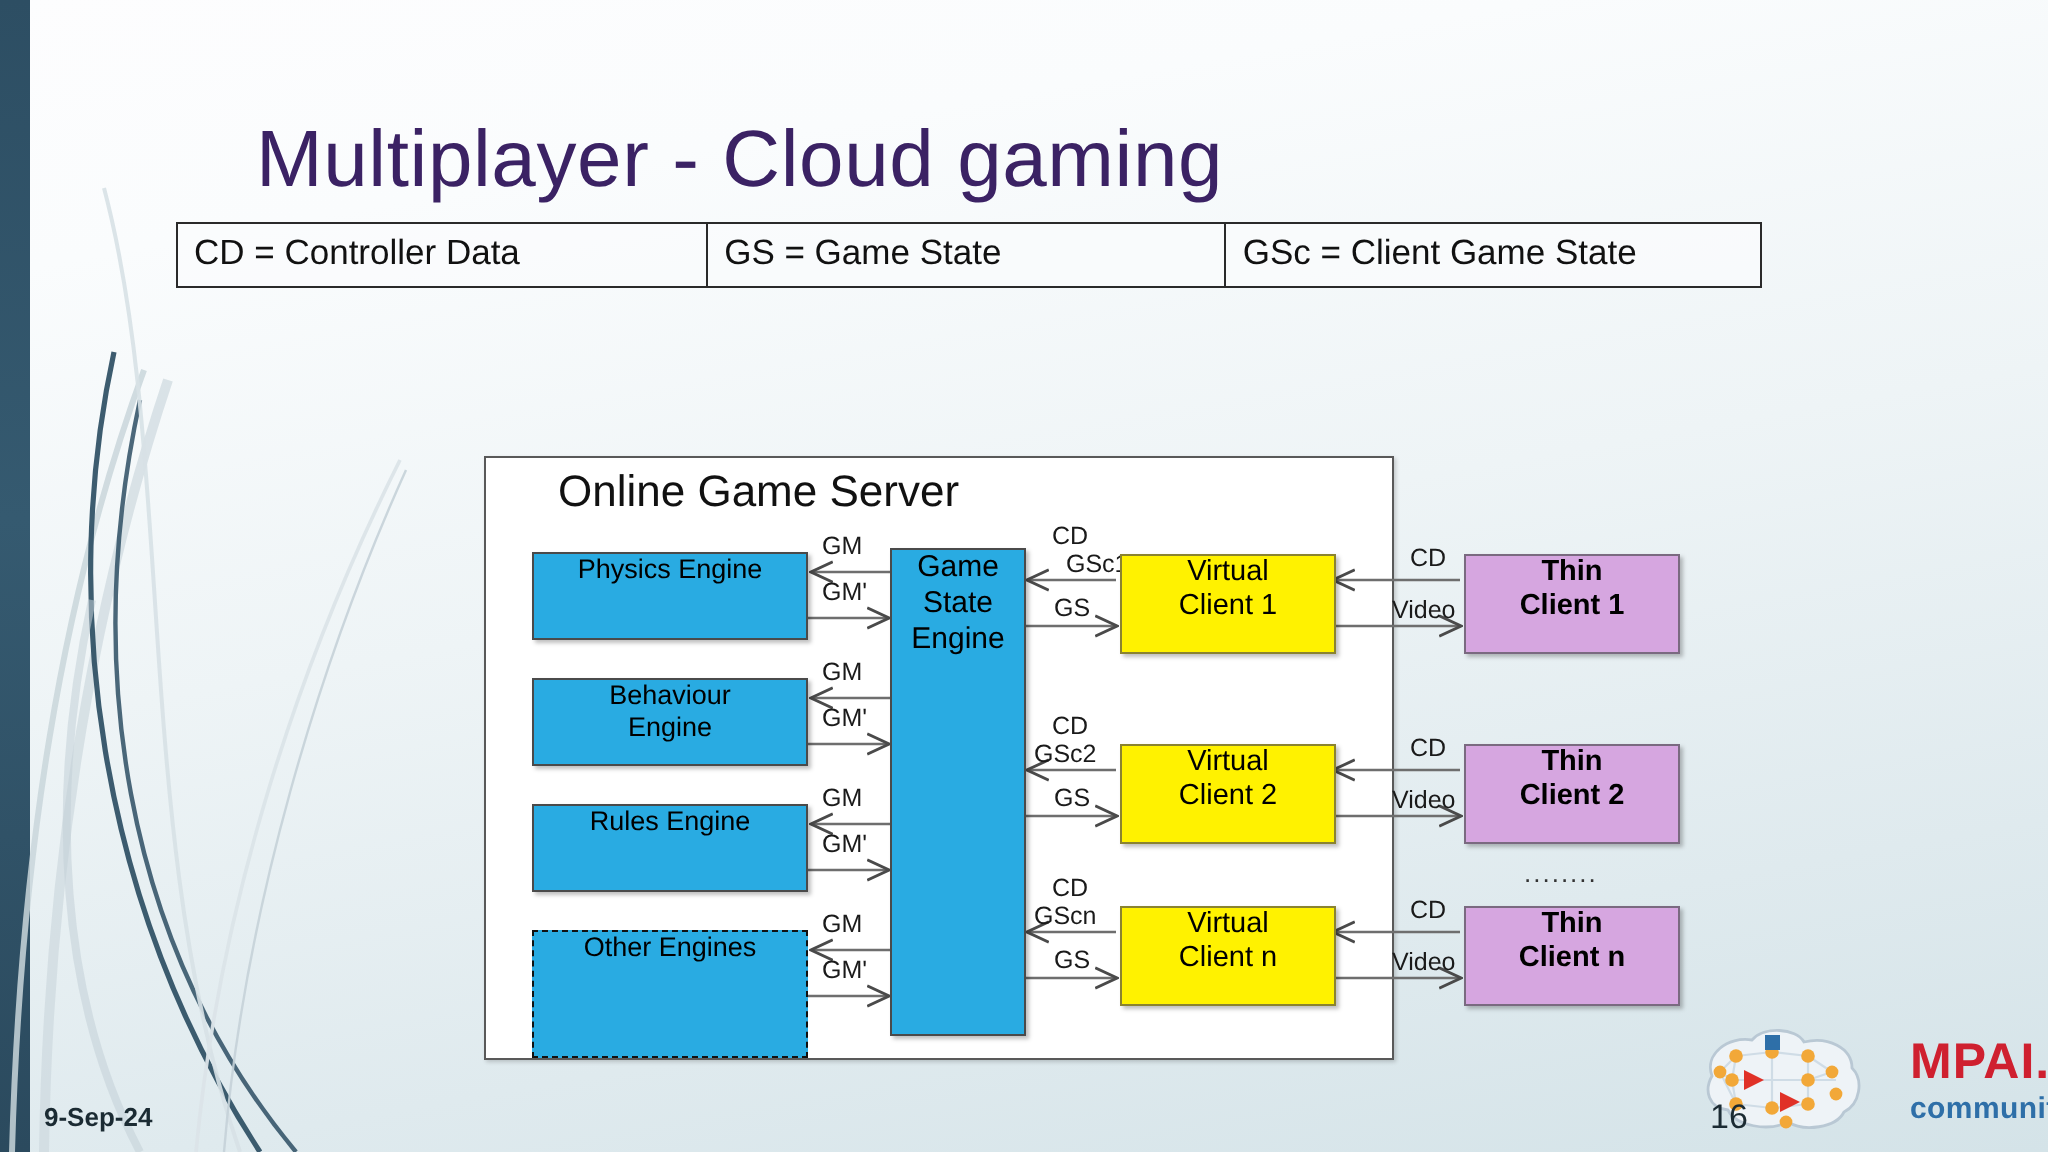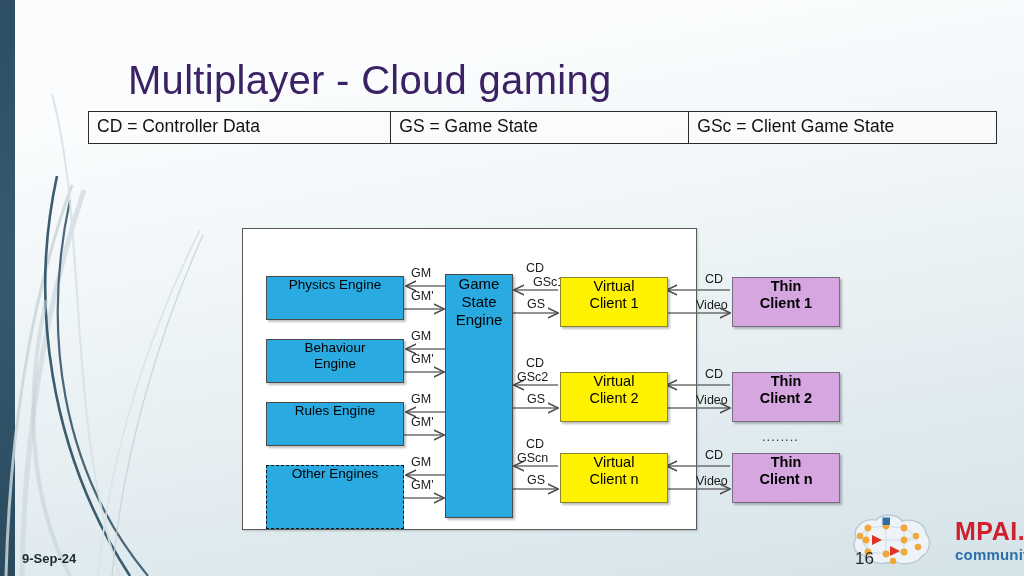--- a/index.html
+++ b/index.html
@@ -21,21 +21,21 @@
 
   
   .title{
     position:absolute;left:128px;top:56px;
     font-size:40px;line-height:48px;color:#3b2264;
     letter-spacing:.3px;white-space:nowrap;text-align:center;
   }
 
   
   .legend{
-    position:absolute;left:88px;top:111px;width:909px;
+    position:absolute;left:88px;top:111px;width:793px;
     border-collapse:collapse;background:rgba(250,251,252,.78);
     border:1.5px solid #2a2a2a;
   }
   .legend td{
     border:1.5px solid #2a2a2a;
     font-size:17.5px;line-height:21px;color:#111;
     padding:4px 6px 5px 8px;vertical-align:top;
   }
   .legend .c1{width:264px;}
   .legend .c2{width:260px;}
@@ -132,20 +132,21 @@
       <td class="c1">CD = Controller Data</td>
       <td class="c2">GS = Game State</td>
       <td class="c3">GSc = Client Game State</td>
     </tr>
   </tbody>
     </table>
 
   <div class="diagram">
 
     <div class="server-box"></div>
+    <div class="server-title">Online Game Server</div>
 
     <svg class="decor" viewBox="0 0 1024 576">
       <defs>
         <marker id="ar" markerWidth="9" markerHeight="9" refX="8" refY="4.5" orient="auto" markerUnits="strokeWidth">
           <path d="M0,0.6 L8.4,4.5 L0,8.4" fill="none" stroke="#4a4a4a" stroke-width="1.1"></path>
         </marker>
       </defs>
       <g stroke="#6e6e6e" stroke-width="1.3" fill="none" marker-end="url(#ar)">
 
         <path d="M445,286 L406,286"></path>

